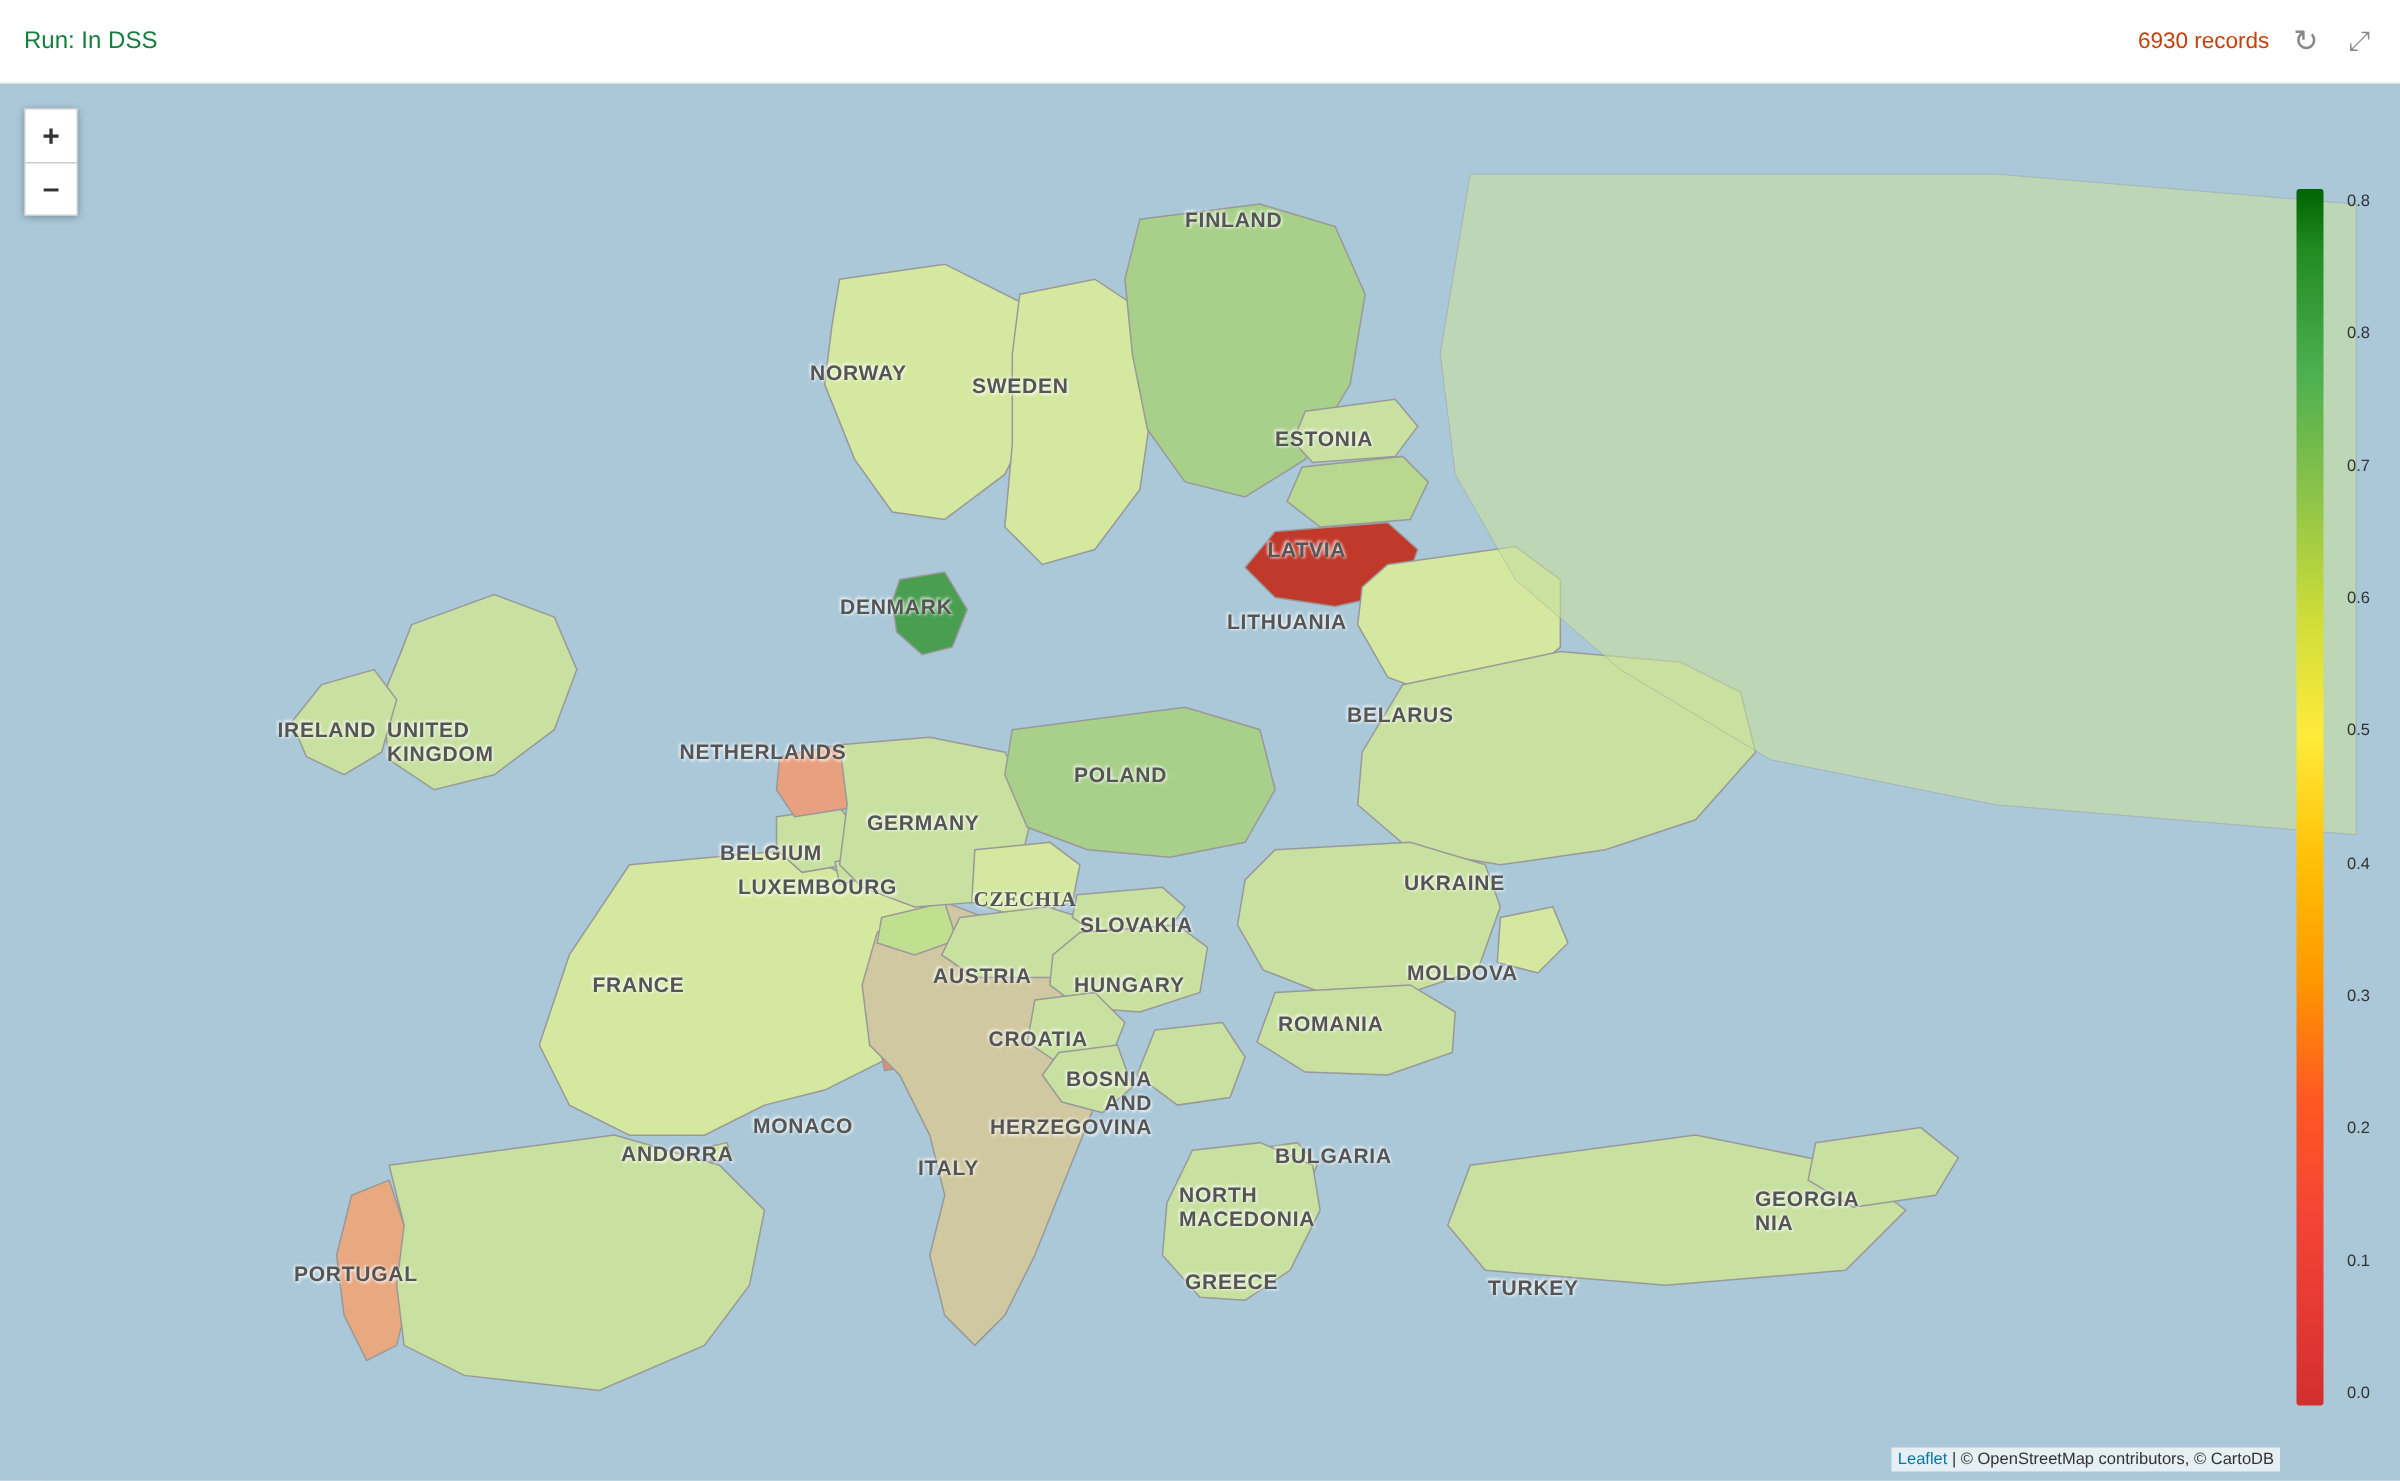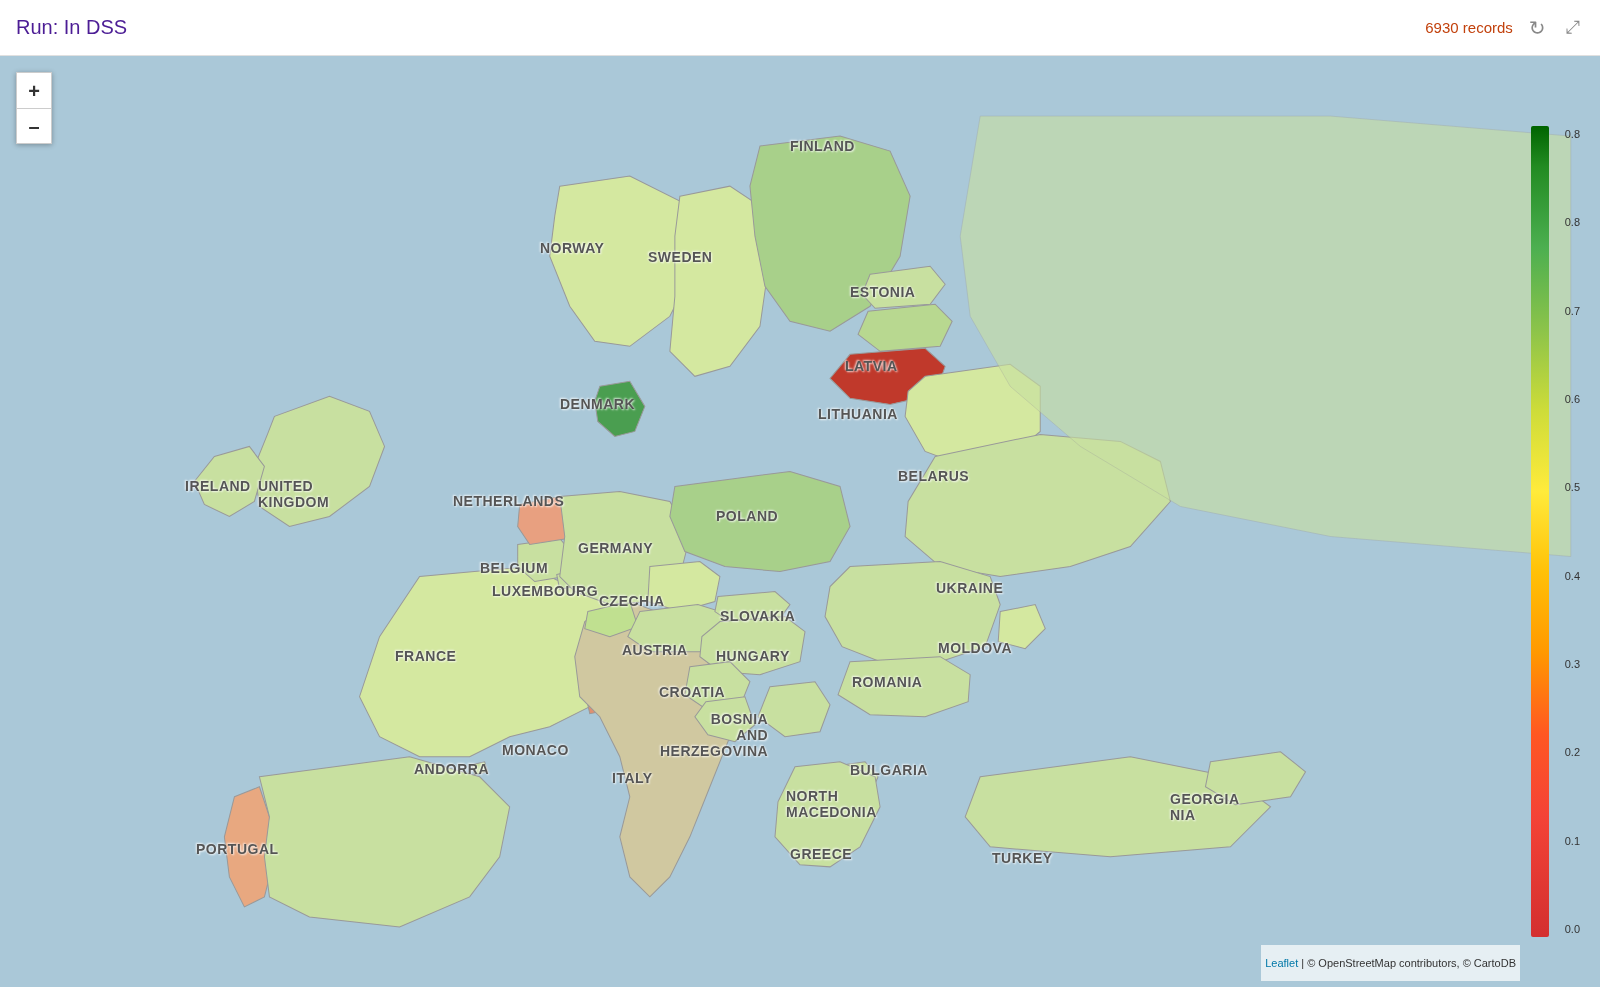--- a/index.html
+++ b/index.html
@@ -19,23 +19,23 @@
       justify-content: space-between;
       padding: 0 16px;
       height: 56px;
       border-bottom: 1px solid #e0e0e0;
       background: #fff;
       z-index: 100;
       flex-shrink: 0;
     }
 
     #header-title {
-      font-size: 20px;
+      font-size: 16px;
       font-weight: 500;
-      color: #4c1d95;
+      color: #15803d;
     }
 
     #header-right {
       display: flex;
       align-items: center;
       gap: 12px;
     }
 
     #records-count {
       font-size: 15px;
@@ -147,21 +147,21 @@
 
     
     #attribution {
       position: absolute;
       bottom: 6px;
       right: 80px;
       font-size: 11px;
       color: #333;
       z-index: 200;
       background: rgba(255,255,255,0.7);
-      padding: 12px 4px;
+      padding: 2px 4px;
     }
 
     
     .country-label {
       position: absolute;
       font-size: 14px;
       font-weight: 600;
       color: #555;
       letter-spacing: 0.5px;
       text-transform: uppercase;
@@ -282,21 +282,21 @@
       <div class="country-label" style="left:185px;top:422px;">IRELAND</div>
       <div class="country-label" style="left:560px;top:340px;">DENMARK</div>
       <div class="country-label" style="left:453px;top:437px;">NETHERLANDS</div>
       <div class="country-label" style="left:480px;top:504px;">BELGIUM</div>
       <div class="country-label" style="left:492px;top:527px;">LUXEMBOURG</div>
       <div class="country-label" style="left:578px;top:484px;">GERMANY</div>
       <div class="country-label" style="left:716px;top:452px;">POLAND</div>
       <div class="country-label" style="left:898px;top:412px;">BELARUS</div>
       <div class="country-label" style="left:936px;top:524px;">UKRAINE</div>
       <div class="country-label" style="left:395px;top:592px;">FRANCE</div>
-      <div class="country-label" style="left:599px;top:537px;">CZECHIA</div>
+      <div class="country-label" style="left:649px;top:537px;font-family:Liberation Serif, serif;">CZECHIA</div>
       <div class="country-label" style="left:622px;top:586px;">AUSTRIA</div>
       <div class="country-label" style="left:720px;top:552px;">SLOVAKIA</div>
       <div class="country-label" style="left:716px;top:592px;">HUNGARY</div>
       <div class="country-label" style="left:938px;top:584px;">MOLDOVA</div>
       <div class="country-label" style="left:852px;top:618px;">ROMANIA</div>
       <div class="country-label" style="left:659px;top:628px;">CROATIA</div>
       <div class="country-label" style="left:660px;top:655px;text-align:right;">BOSNIA<br>AND<br>HERZEGOVINA</div>
       <div class="country-label" style="left:502px;top:686px;">MONACO</div>
       <div class="country-label" style="left:414px;top:705px;">ANDORRA</div>
       <div class="country-label" style="left:612px;top:714px;">ITALY</div>

